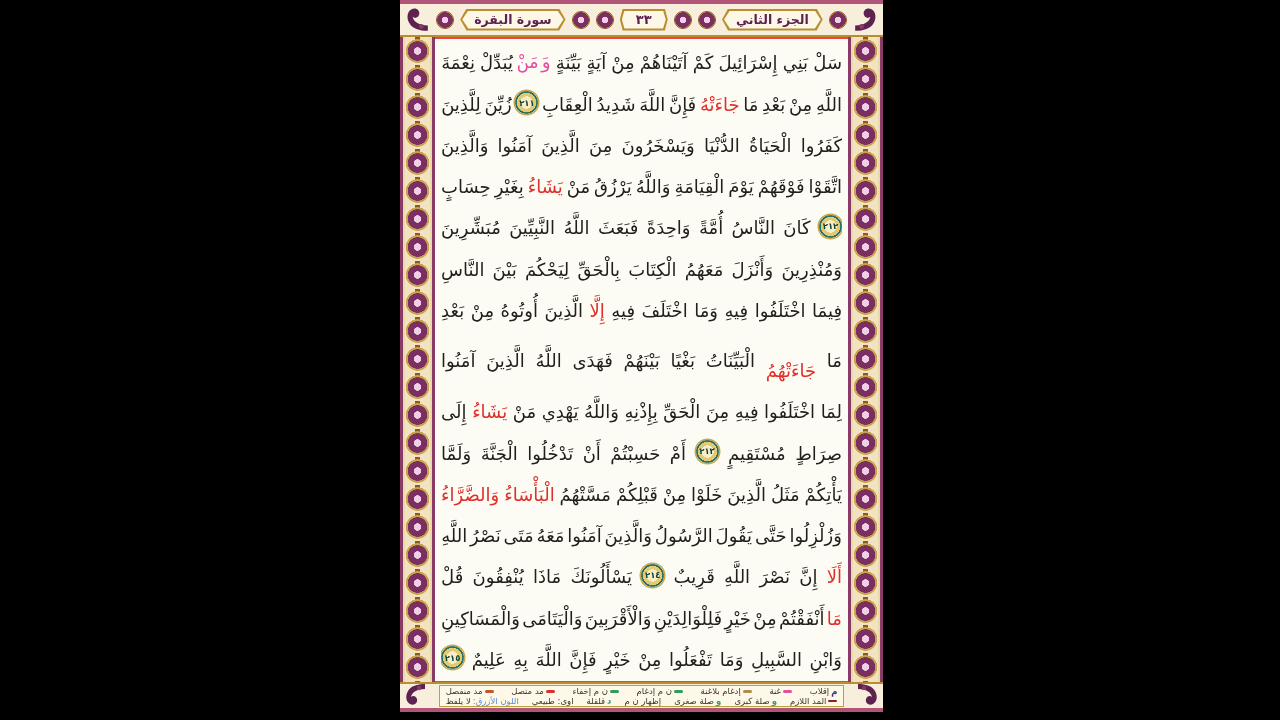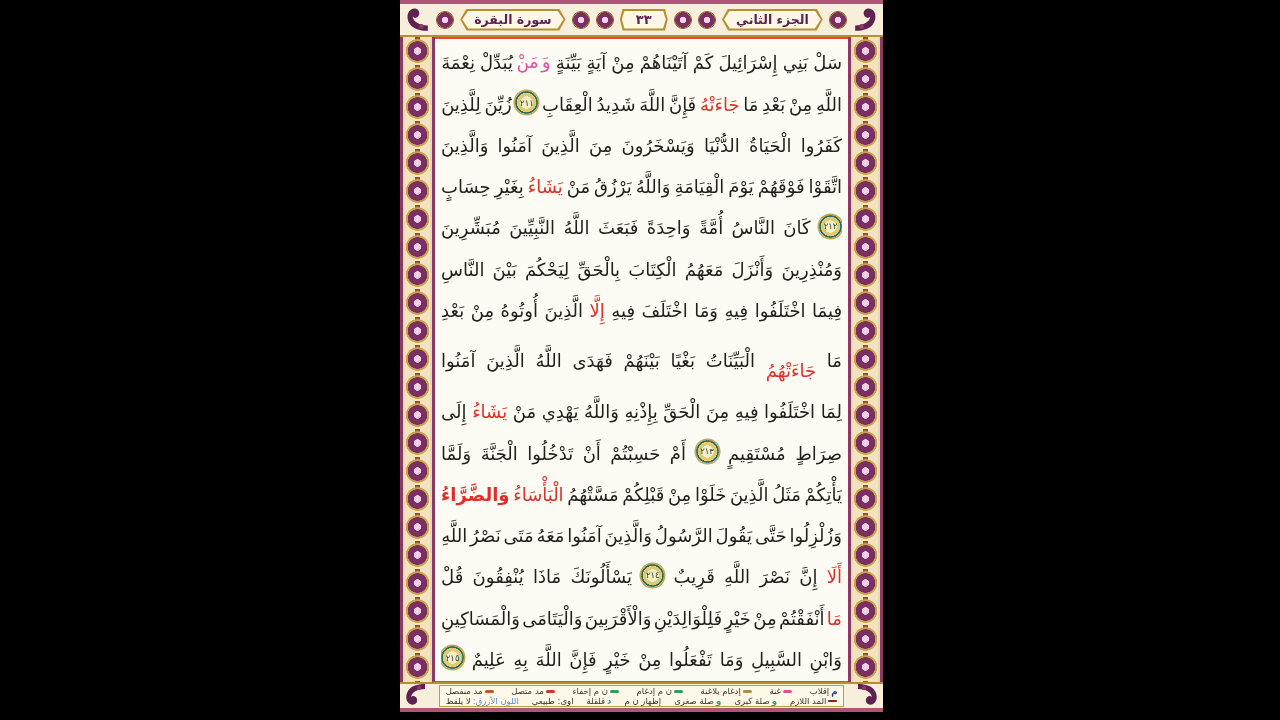--- a/index.html
+++ b/index.html
@@ -38,21 +38,21 @@
   
   .text-area{position:absolute;left:35px;right:35px;top:39px;bottom:31px;background:#fdfcf4;
     padding:2px 6px;box-sizing:border-box;display:flex;flex-direction:column;justify-content:space-between;}
   .line{flex:1 1 auto;display:flex;align-items:center;justify-content:space-between;
     direction:rtl;font-size:18px;color:#211f1c;overflow:hidden;line-height:1;}
   .word{white-space:nowrap;padding-top:4px;}
   .verse-medallion{flex:0 0 auto;width:21px;height:21px;border-radius:50%;
     background:radial-gradient(circle,#f7eec9 0 42%,#e3c96f 42% 66%,#2a7d6f 66% 100%);
     box-shadow:0 0 0 1.5px #caa84a;border:1px solid #1d5f54;
     display:flex;align-items:center;justify-content:center;
-    color:#12413a;font-size:8.5px;font-weight:normal;}
+    color:#12413a;font-size:8.5px;font-weight:bold;}
 
   
   .band-bottom{position:absolute;left:0;right:0;bottom:0;height:30px;background:#f7efdb;
     border-bottom:4px solid #b05578;border-top:2px solid #b98e2f;
     display:flex;align-items:center;justify-content:center;box-sizing:border-box;}
   .legend-box{width:84%;height:22px;border:1px solid #b9a23a;background:#fdf8e8;
     display:flex;flex-direction:column;justify-content:space-evenly;padding:0 6px;box-sizing:border-box;}
   .legend-row{display:flex;direction:rtl;justify-content:space-between;align-items:center;
     font-size:8.5px;color:#3a362d;line-height:1;}
   .legend-item{display:flex;align-items:center;gap:2px;direction:rtl;white-space:nowrap;}
@@ -231,21 +231,21 @@
         </div>
         <div class="line">
           <span class="word">يَأْتِكُمْ</span>
           <span class="word">مَثَلُ</span>
           <span class="word">الَّذِينَ</span>
           <span class="word">خَلَوْا</span>
           <span class="word">مِنْ</span>
           <span class="word">قَبْلِكُمْ</span>
           <span class="word">مَسَّتْهُمُ</span>
           <span class="word" style="color: rgb(223, 47, 43); text-align: center;">الْبَأْسَاءُ</span>
-          <span class="word" style="color: rgb(223, 47, 43); font-weight: bold;">وَالضَّرَّاءُ</span>
+          <span class="word" style="color: rgb(223, 47, 43);">وَالضَّرَّاءُ</span>
         </div>
         <div class="line">
           <span class="word">وَزُلْزِلُوا</span>
           <span class="word">حَتَّى</span>
           <span class="word">يَقُولَ</span>
           <span class="word">الرَّسُولُ</span>
           <span class="word">وَالَّذِينَ</span>
           <span class="word">آمَنُوا</span>
           <span class="word">مَعَهُ</span>
           <span class="word">مَتَى</span>

